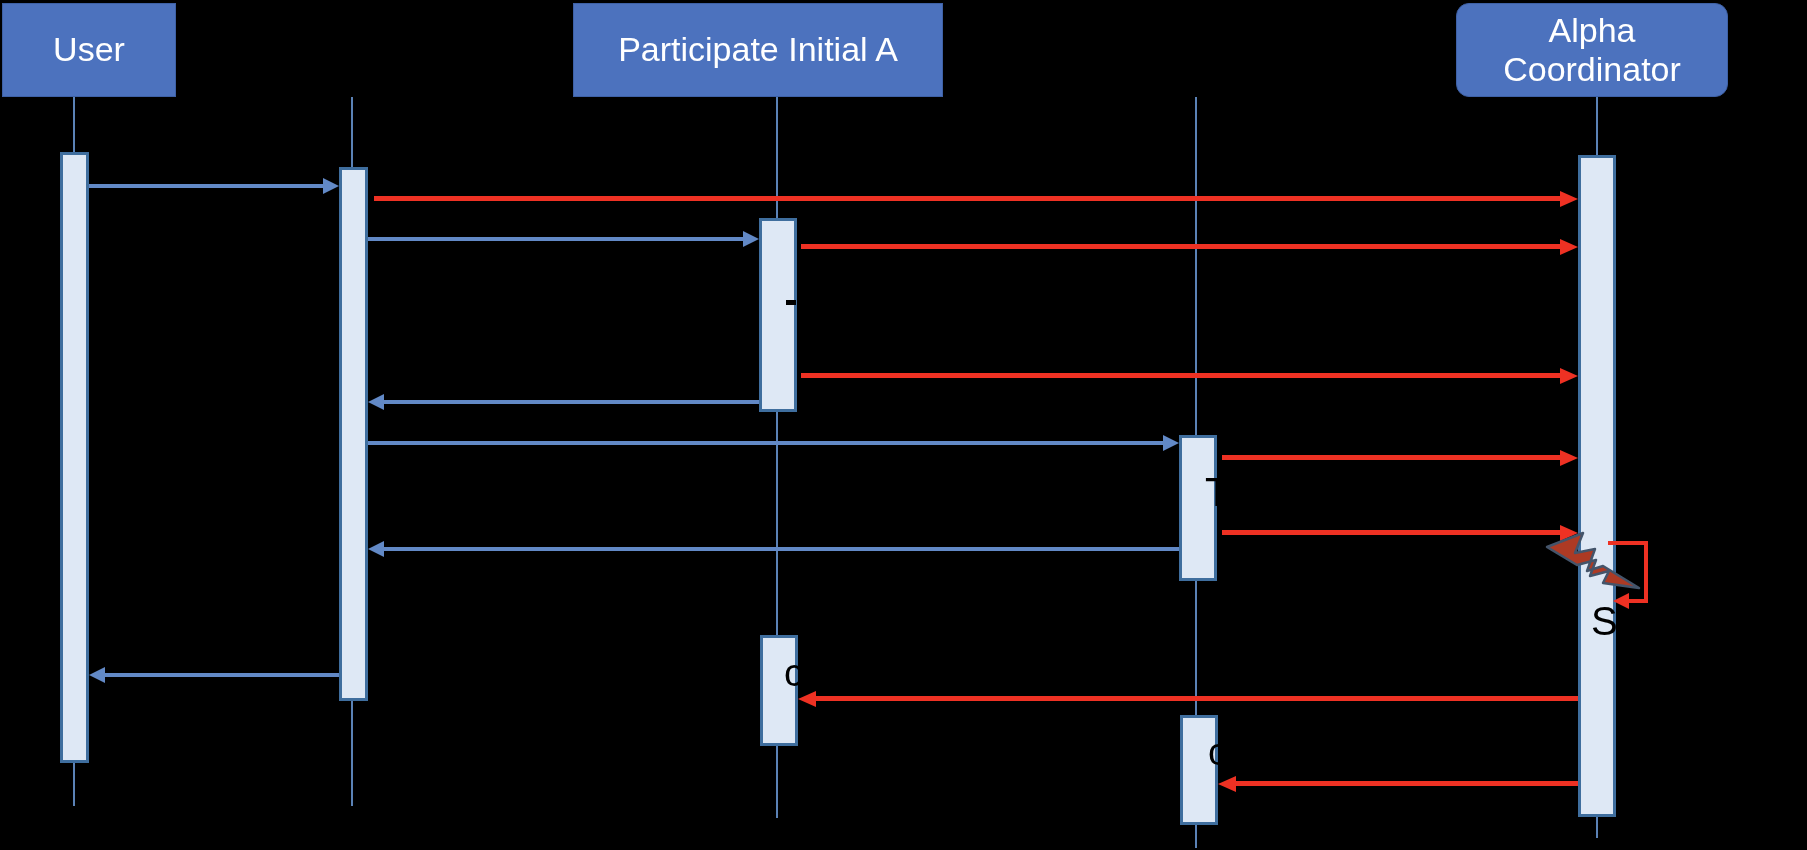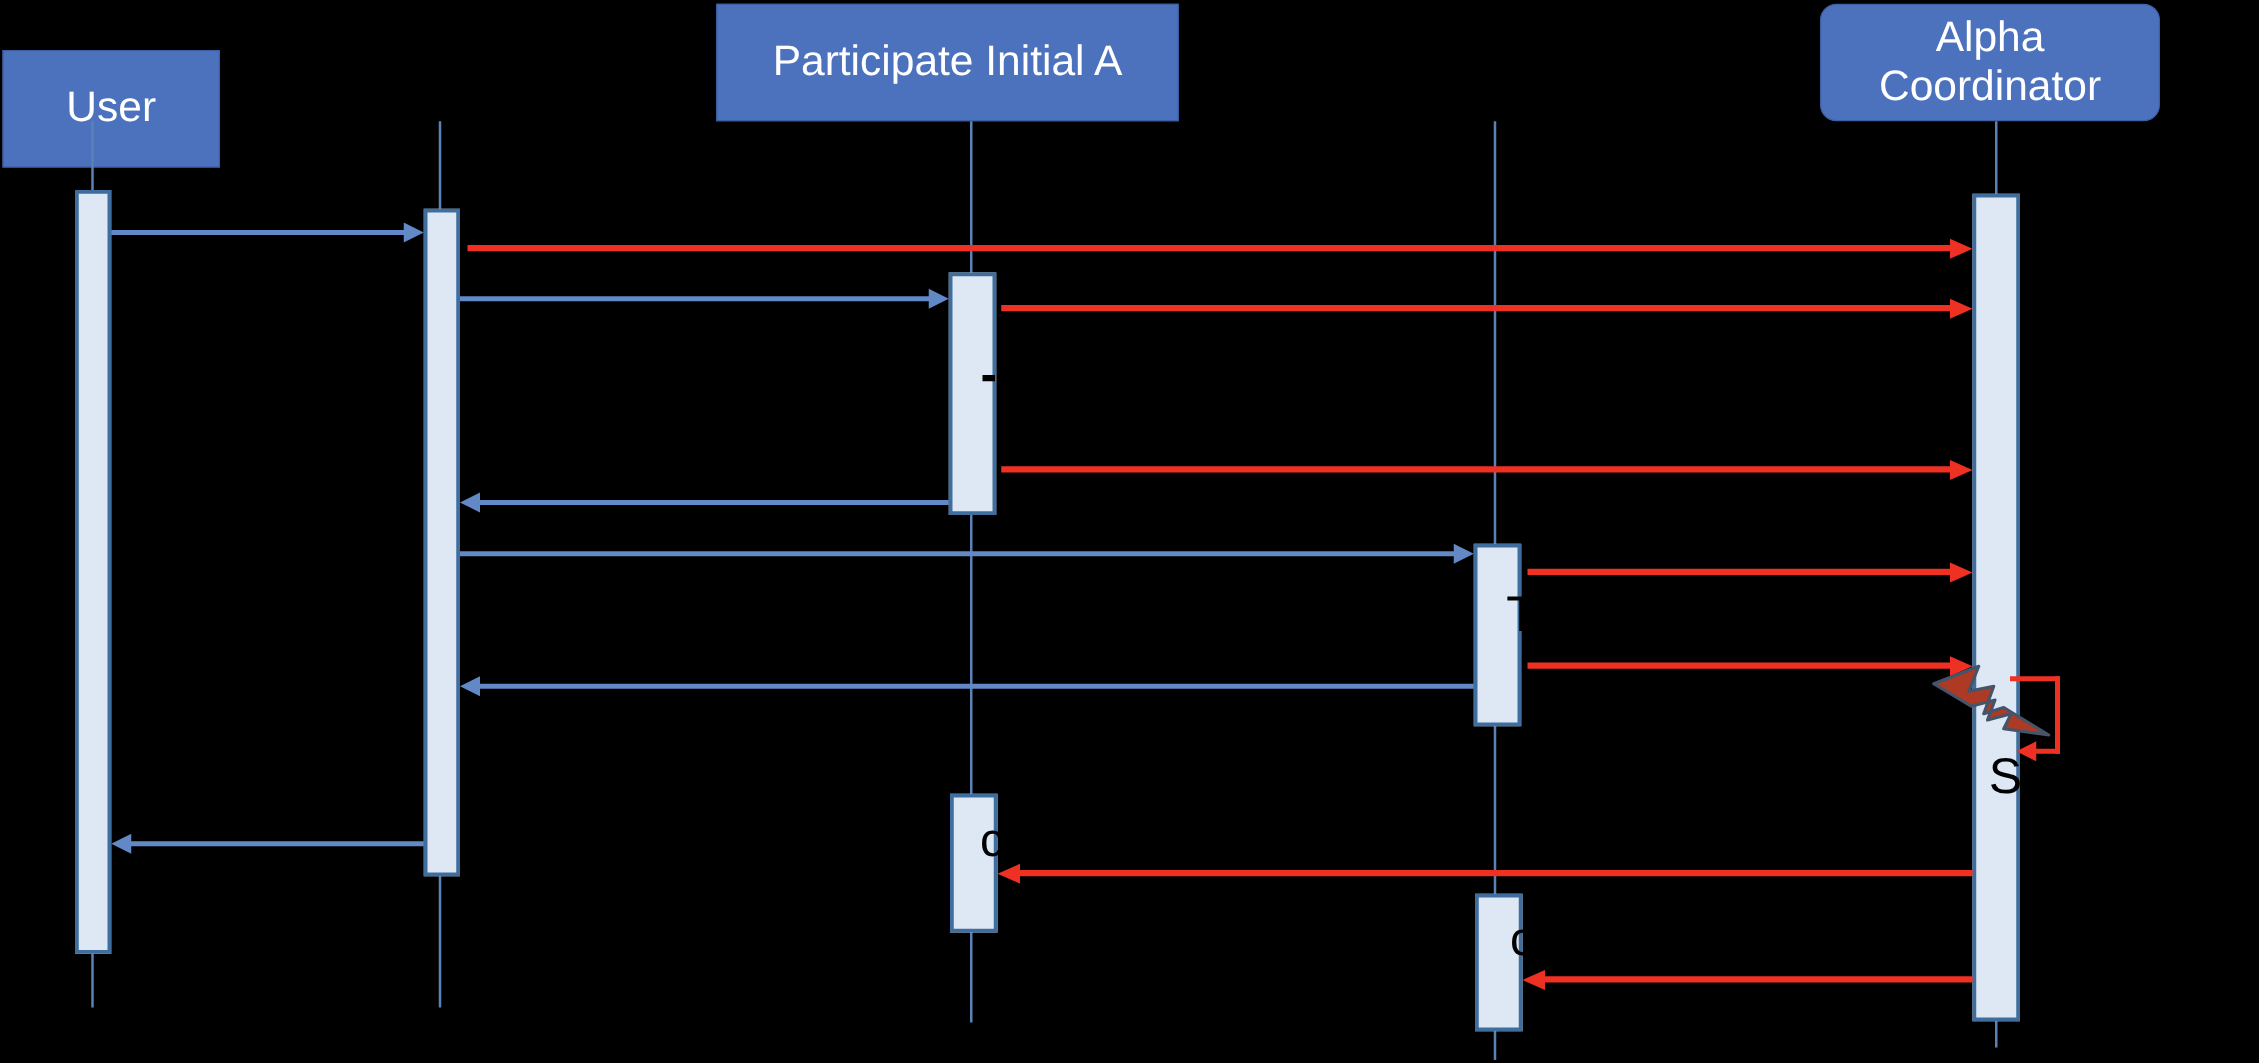--- a/index.html
+++ b/index.html
@@ -14,21 +14,21 @@
   .ahead{position:absolute;width:0;height:0;}
   .frag{position:absolute;color:#000;line-height:1;font-family:"Liberation Sans",sans-serif;}
   .fragrect{position:absolute;background:#000;}
   svg{position:absolute;overflow:visible;}
 </style>
 </head>
 <body>
 
 <div id="stage">
 
-  <div class="header" style="left: 2px; top: 3px; width: 174px; height: 94px; background: rgb(76, 114, 190); color: rgb(255, 255, 255); margin-top: 37px;">User</div>
+  <div class="header" style="left: 2px; top: 3px; width: 174px; height: 94px; background: rgb(76, 114, 190); color: rgb(255, 255, 255);">User</div>
   <div class="header" style="left: 573px; top: 3px; width: 370px; height: 94px; background: rgb(76, 114, 190); color: rgb(255, 255, 255);">Participate Initial A</div>
   <div class="header" style="left: 1456px; top: 3px; width: 272px; height: 94px; background: rgb(76, 114, 190); color: rgb(255, 255, 255); border-radius: 13px;">Alpha Coordinator</div>
 <div class="lifeline" style="left: 73px; top: 97px; height: 709px; background: rgb(91, 130, 182);"></div>
     <div class="activation" style="left: 60px; top: 152px; width: 29px; height: 611px; background: rgb(222, 232, 245); border-color: rgb(63, 110, 158);"></div>
     <div class="lifeline" style="left: 351px; top: 97px; height: 709px; background: rgb(91, 130, 182);"></div>
     <div class="activation" style="left: 339px; top: 167px; width: 29px; height: 534px; background: rgb(222, 232, 245); border-color: rgb(63, 110, 158);"></div>
     <div class="lifeline" style="left: 776px; top: 97px; height: 721px; background: rgb(91, 130, 182);"></div>
     <div class="activation" style="left: 759px; top: 218px; width: 38px; height: 194px; background: rgb(222, 232, 245); border-color: rgb(63, 110, 158);"></div>
     <div class="activation" style="left: 760px; top: 635px; width: 38px; height: 111px; background: rgb(222, 232, 245); border-color: rgb(63, 110, 158);"></div>
     <div class="lifeline" style="left: 1195px; top: 97px; height: 751px; background: rgb(91, 130, 182);"></div>

